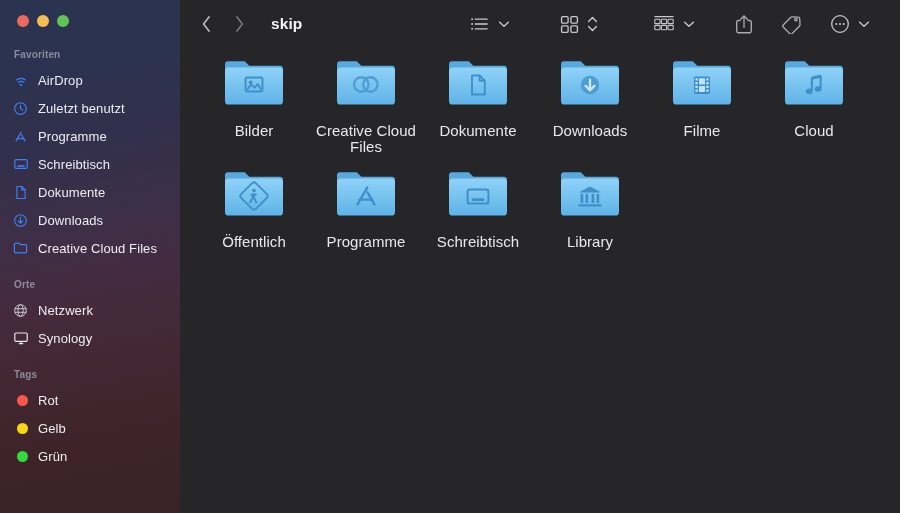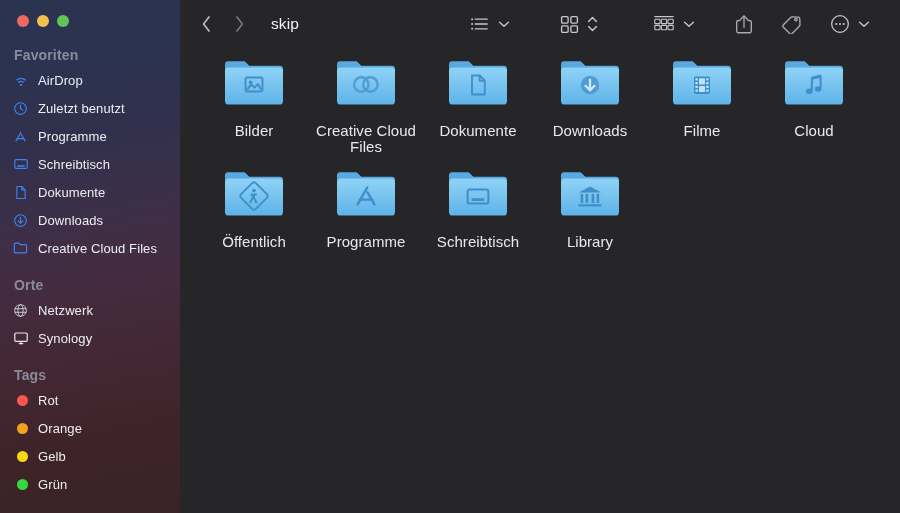--- a/index.html
+++ b/index.html
@@ -30,21 +30,21 @@
   }
   .traffic { position: absolute; top: 15px; left: 17px; display: flex; gap: 8px; }
   .light { width: 12px; height: 12px; border-radius: 50%; }
   .light.red    { background: #ed6a5e; }
   .light.yellow { background: #f4bf4f; }
   .light.green  { background: #61c454; }
 
   .side-scroll { position: absolute; top: 44px; left: 0; width: 180px; }
 
   .side-header {
-    font-size: 14px;
+    font-size: 10px;
     color: #8b8b9c;
     font-weight: 600;
     letter-spacing: .15px;
     padding: 0 0 2px 14px;
     height: 22px;
     line-height: 22px;
   }
   .side-row {
     display: flex; align-items: center;
     height: 28px;
@@ -77,21 +77,21 @@
     position: relative;
     height: 48px;
     display: flex;
     align-items: center;
   }
   .nav-btns { display: flex; align-items: center; margin-left: 18px; gap: 17px; }
   .chev-btn { width: 16px; height: 20px; display: flex; align-items: center; justify-content: center; }
   .title {
     margin-left: 24px;
     font-size: 15.5px;
-    font-weight: normal;
+    font-weight: bold;
     color: #f2f2f4;
     letter-spacing: .1px;
   }
   .tb-right {
     position: absolute;
     left: 290px; right: 0; top: 0; height: 48px;
     display: flex; align-items: center;
   }
   .tb-gap-a { margin-left: 8px; }
   .tb-icon { display:flex; align-items:center; justify-content:center; }
@@ -240,26 +240,20 @@
         <span class="side-label">Synology</span>
       </div>
 
       <div class="side-header" style="margin-top:12px;">Tags</div>
 
       <div class="side-row">
         <span class="side-ico">
           <span class="dot" style="background:#f9574d"></span>
         </span>
         <span class="side-label">Rot</span>
-      </div>
-      <div class="side-row">
-        <span class="side-ico">
-          <span class="dot" style="background:#f3a31b"></span>
-        </span>
-        <span class="side-label">Orange</span>
       </div>
       <div class="side-row">
         <span class="side-ico">
           <span class="dot" style="background:#f7d614"></span>
         </span>
         <span class="side-label">Gelb</span>
       </div>
       <div class="side-row">
         <span class="side-ico">
           <span class="dot" style="background:#34d83f"></span>

